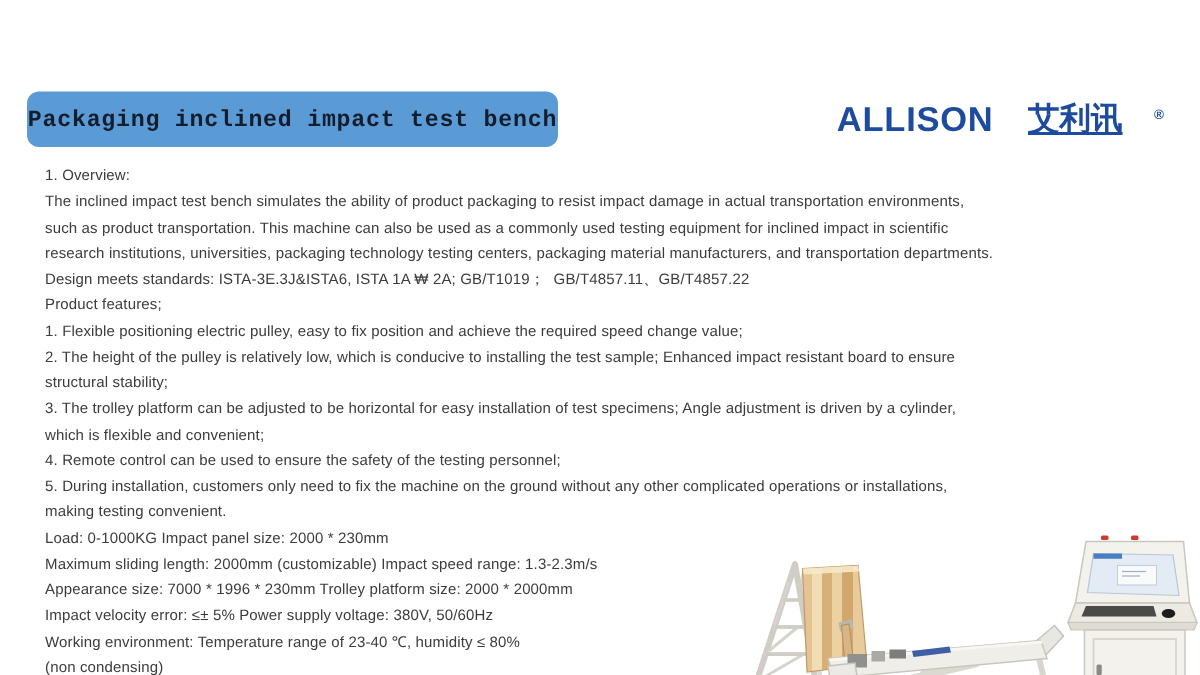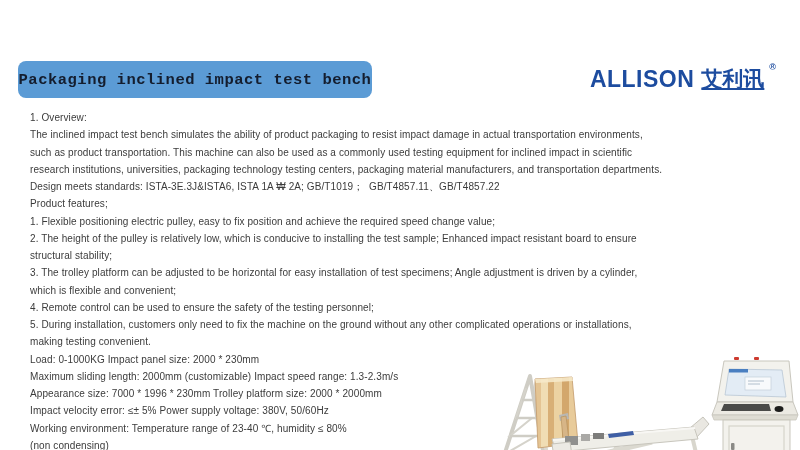--- a/index.html
+++ b/index.html
@@ -15,21 +15,21 @@
     background:#5b9bd5; border-radius:8px;
     display:flex; align-items:center; justify-content:center;
   }
   .banner .title {
     font-family:"Liberation Mono", monospace;
     font-size:15.5px; font-weight:600; letter-spacing:0.5px;
     color:#141d2e;
   }
   .logo {
     position:absolute; right:22px; top:17px;
-    display:flex; align-items:center; gap:7px;
+    display:flex; align-items:flex-end; gap:23px;
     color:#1d4c9f;
   }
   .logo .latin { font-size:23px; font-weight:800; letter-spacing:0.5px; }
   .logo .cjk   { font-size:21px; font-weight:700;text-decoration:underline; }
   .logo .reg   { font-size:9px; font-weight:700; position:relative; top:-12px; left:-2px; }
   .body-text {
     position:absolute; left:30px; top:61px; width:740px;
     font-size:10px; line-height:17.25px; color:#3b3b3b;
     letter-spacing:0.1px;
   }

